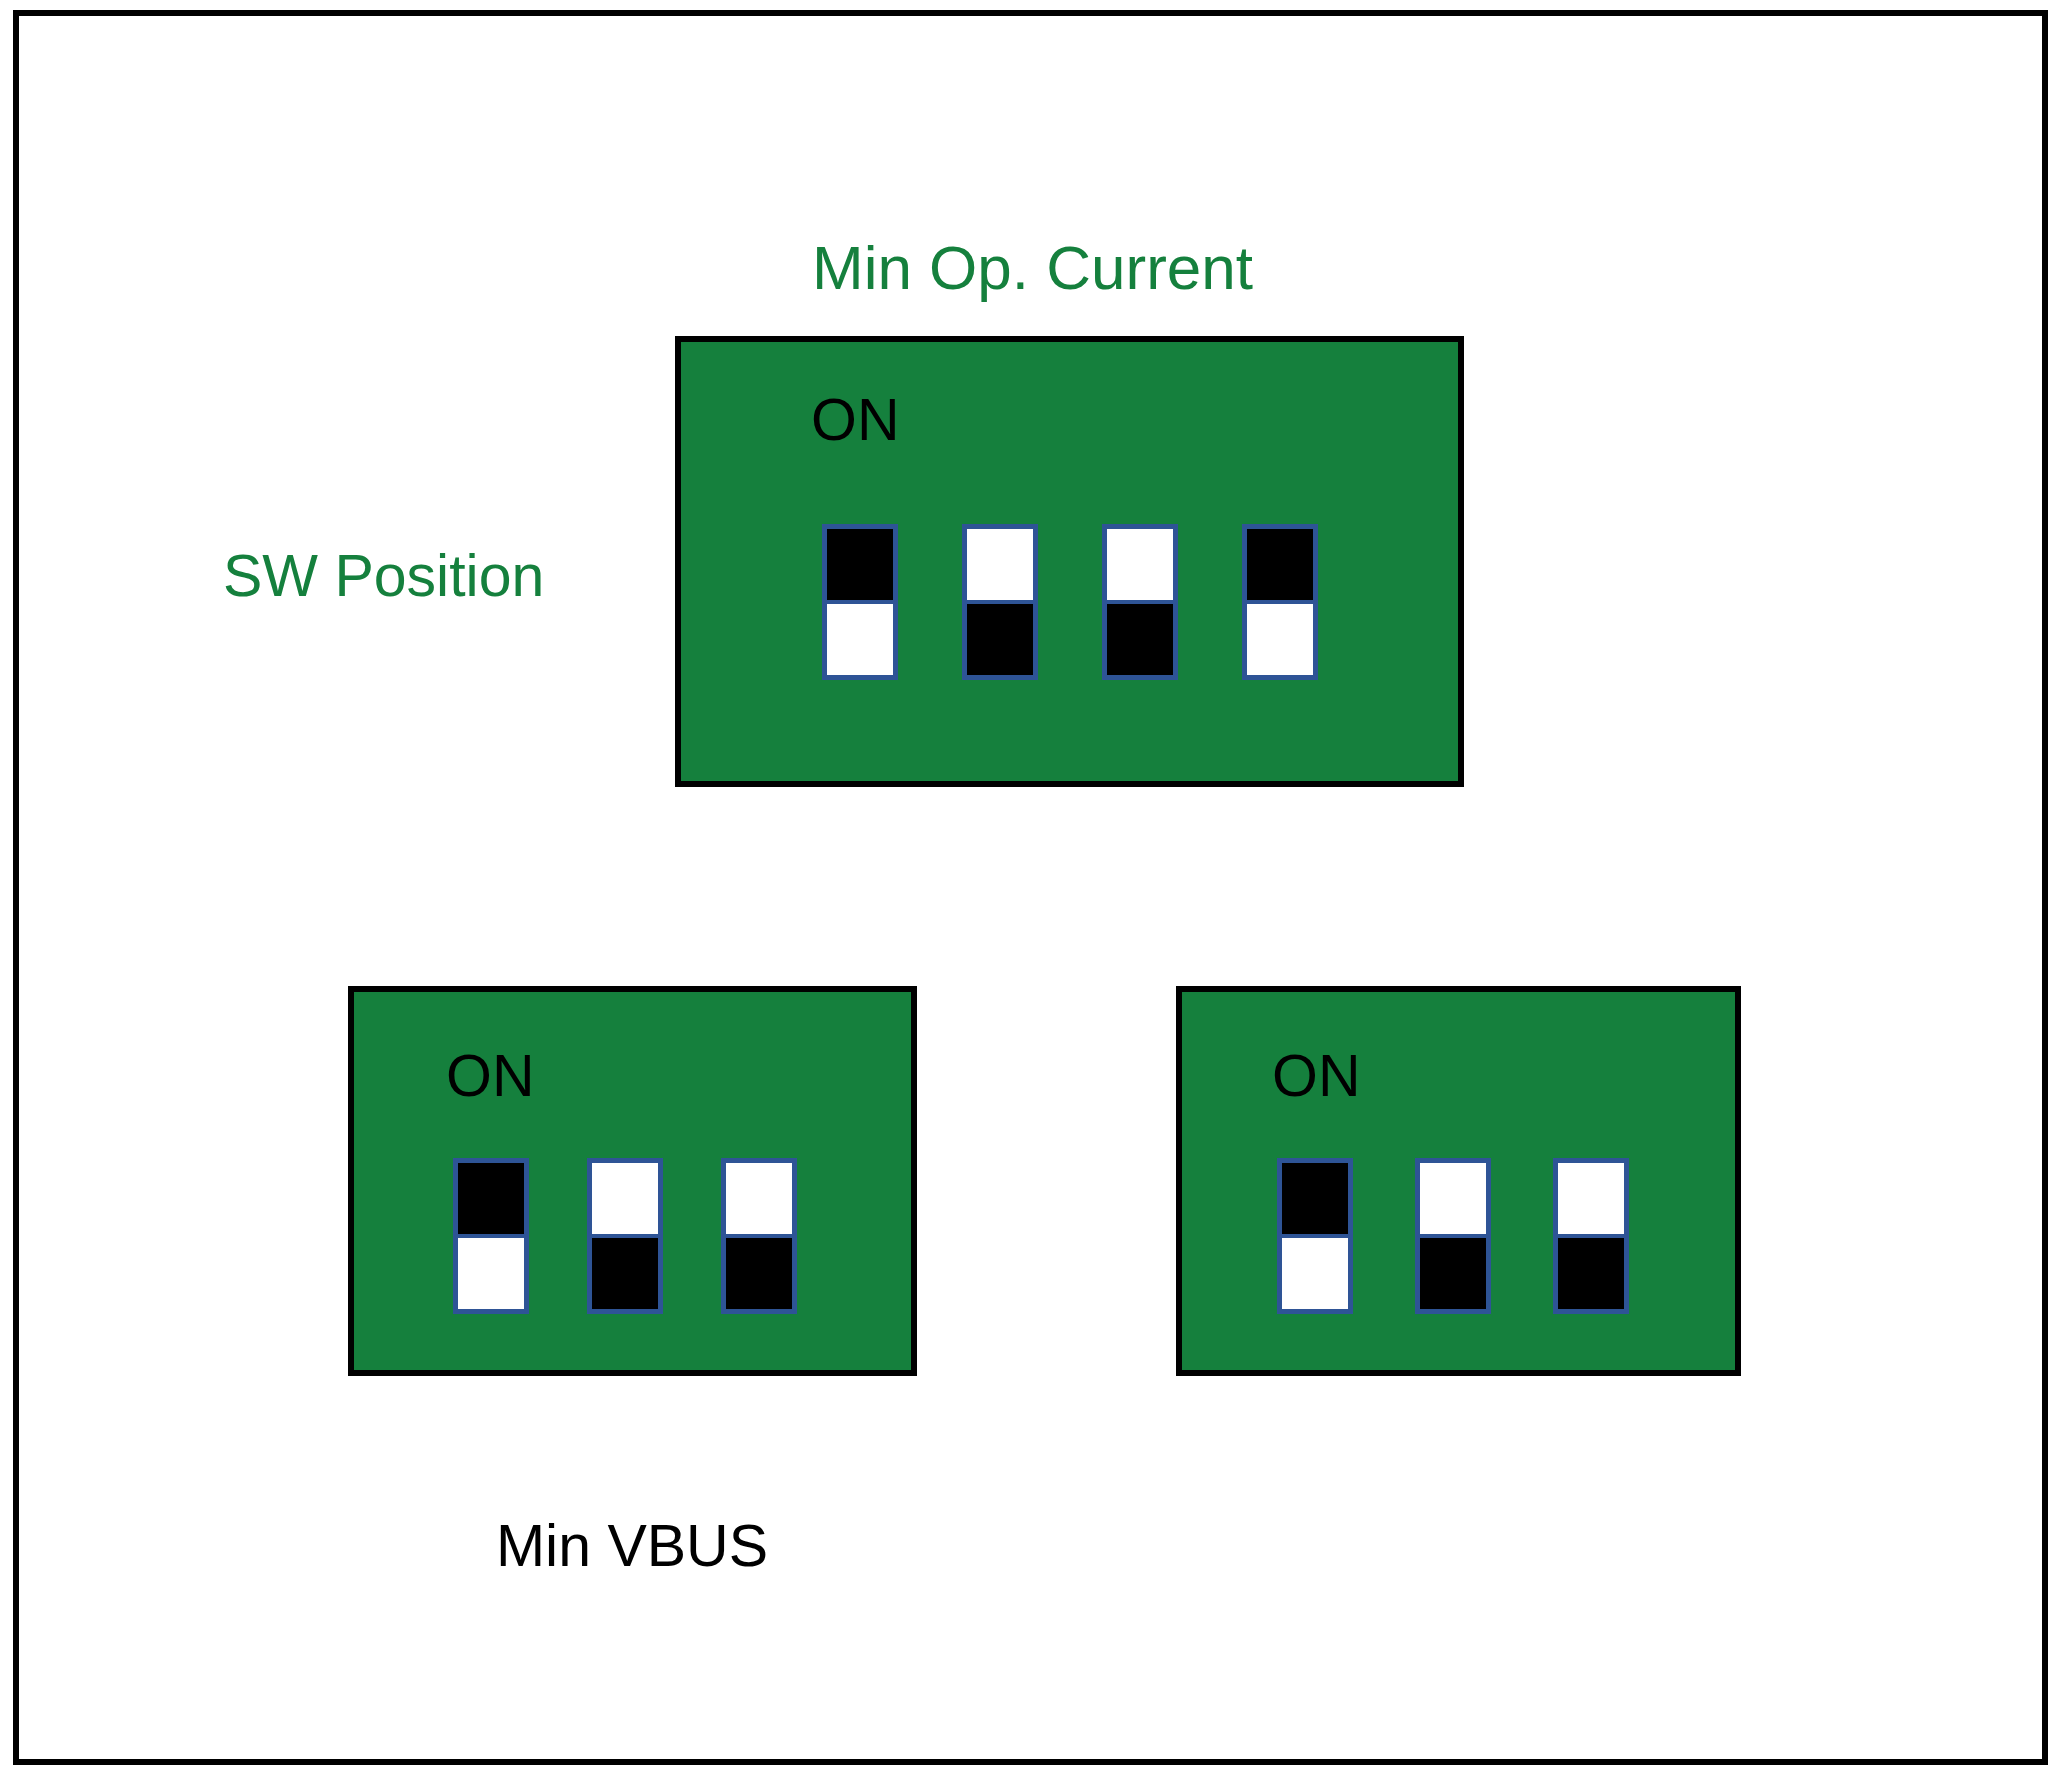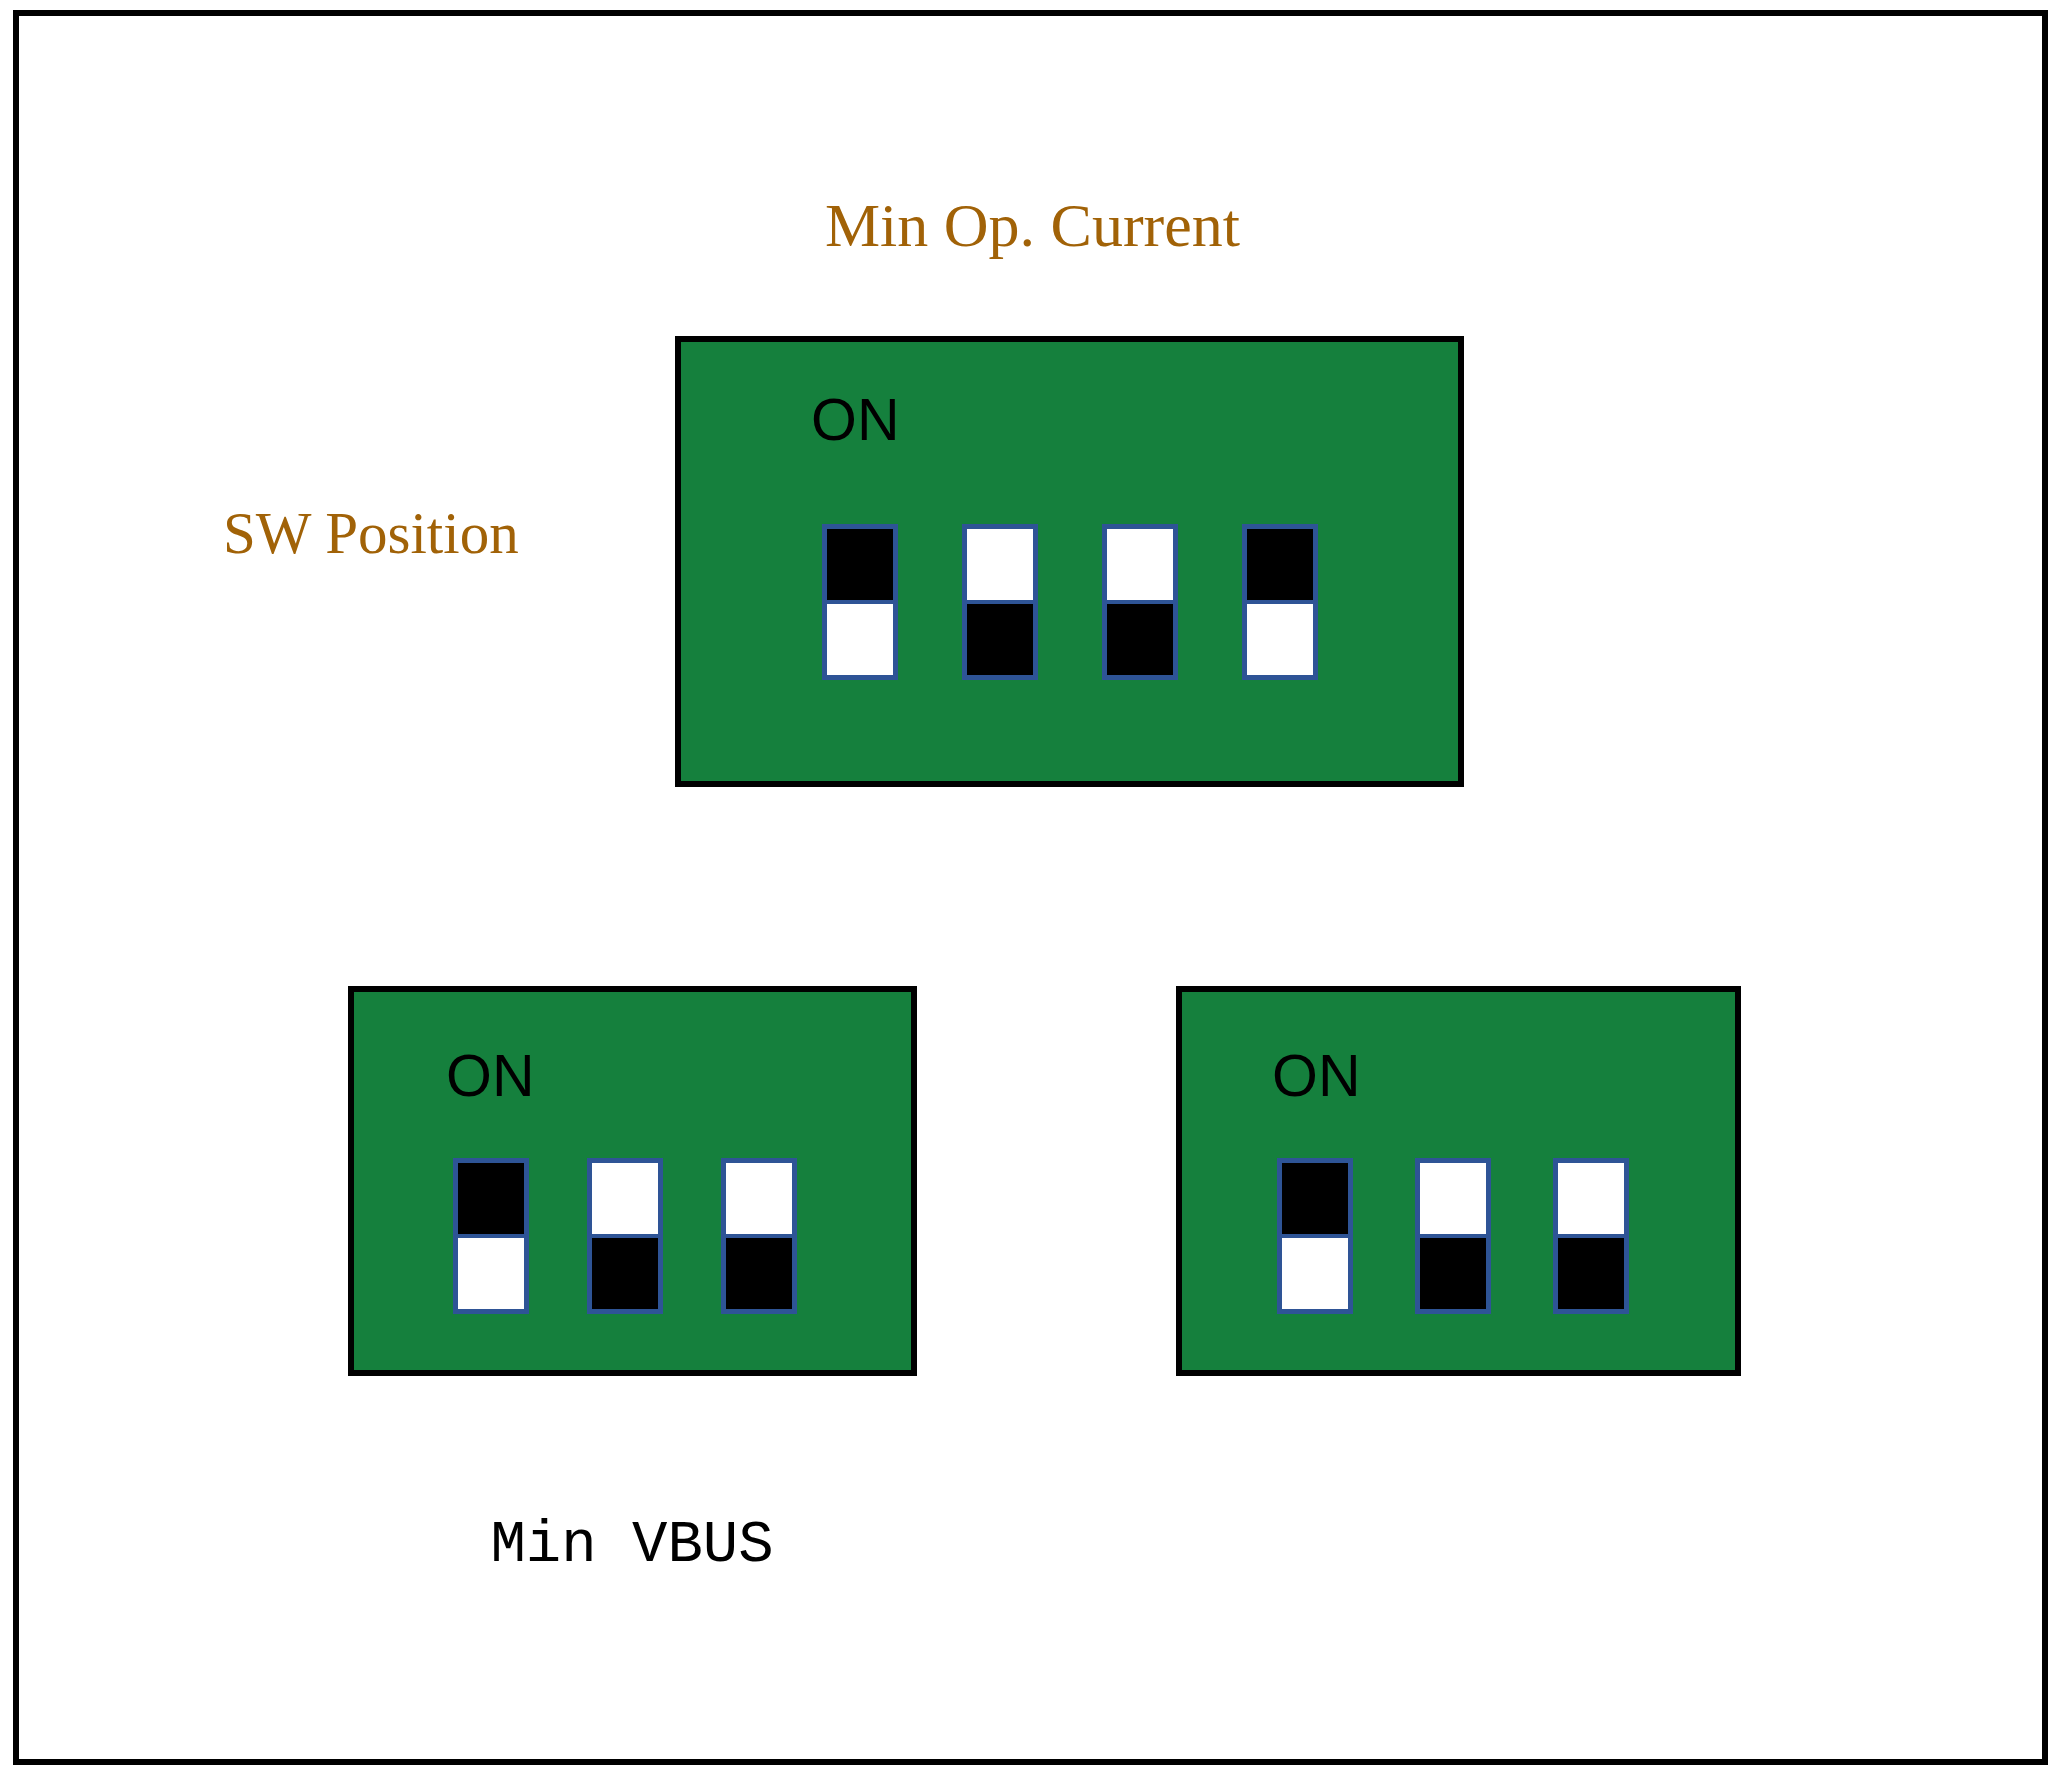--- a/index.html
+++ b/index.html
@@ -30,24 +30,25 @@
     width: 2035px;
     height: 1755px;
     border: 6.6px solid #000000;
     box-sizing: border-box;
     background: #ffffff;
   }
 
   
   .label {
     position: absolute;
-    font-family: Liberation Serif, serif;
-    color: #a16207;
+    font-family: Liberation Sans, sans-serif;
+    color: #15803d;
     white-space: nowrap;
     line-height: 1;
+    margin-top: 43px;
   }
 
   .title-min-op {
     left: 0;
     top: 194px;
     width: 2065px;
     text-align: center;
     font-size: 62px;
   }
 
@@ -55,21 +56,20 @@
     left: 223px;
     top: 504px;
     font-size: 59px;
   }
 
   .caption {
     position: absolute;
     font-size: 59px;
     text-align: center;
     white-space: nowrap;
-    font-family: Liberation Mono, monospace;
   }
 
   .caption-min-vbus {
     left: 348px;
     top: 1512px;
     width: 568px;
   }
 
   .caption-max-vbus {
     left: 1176px;

